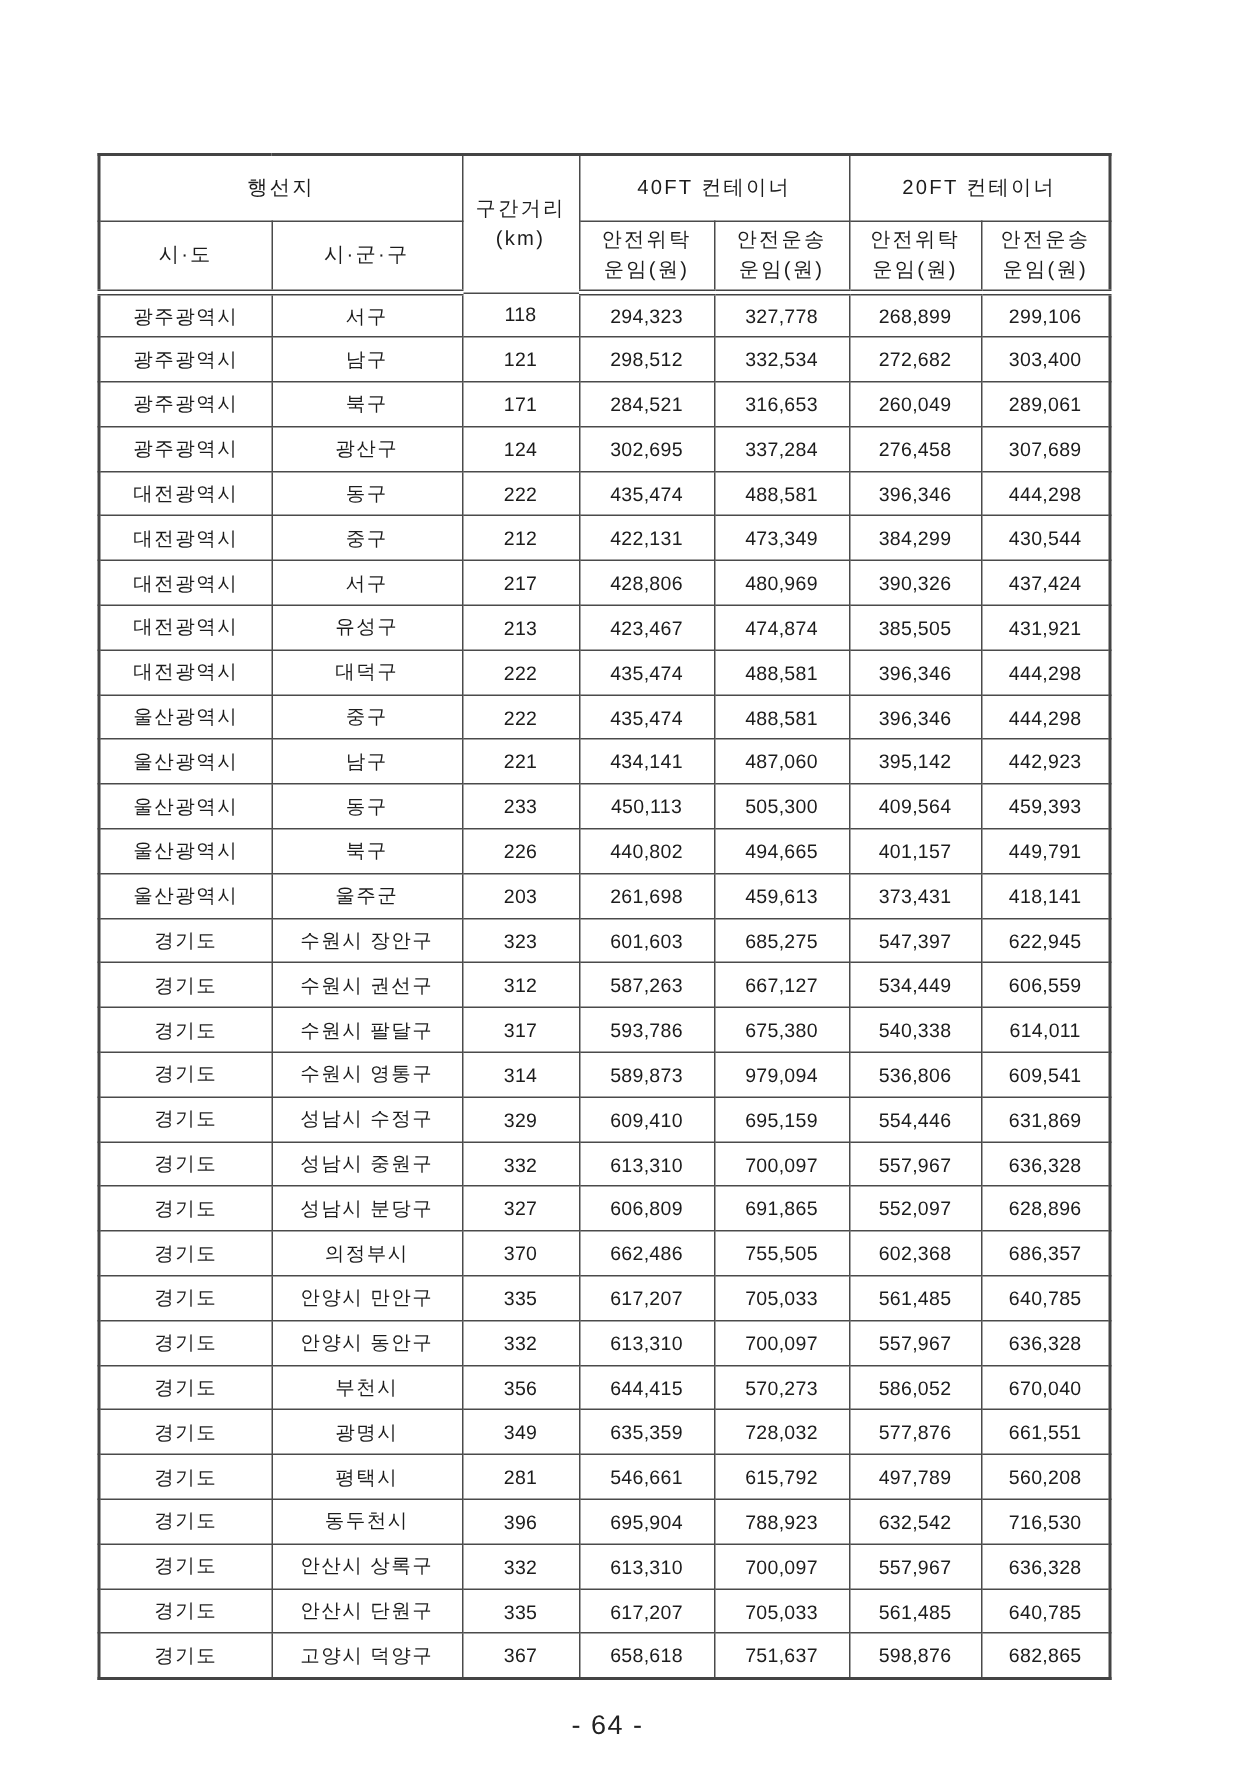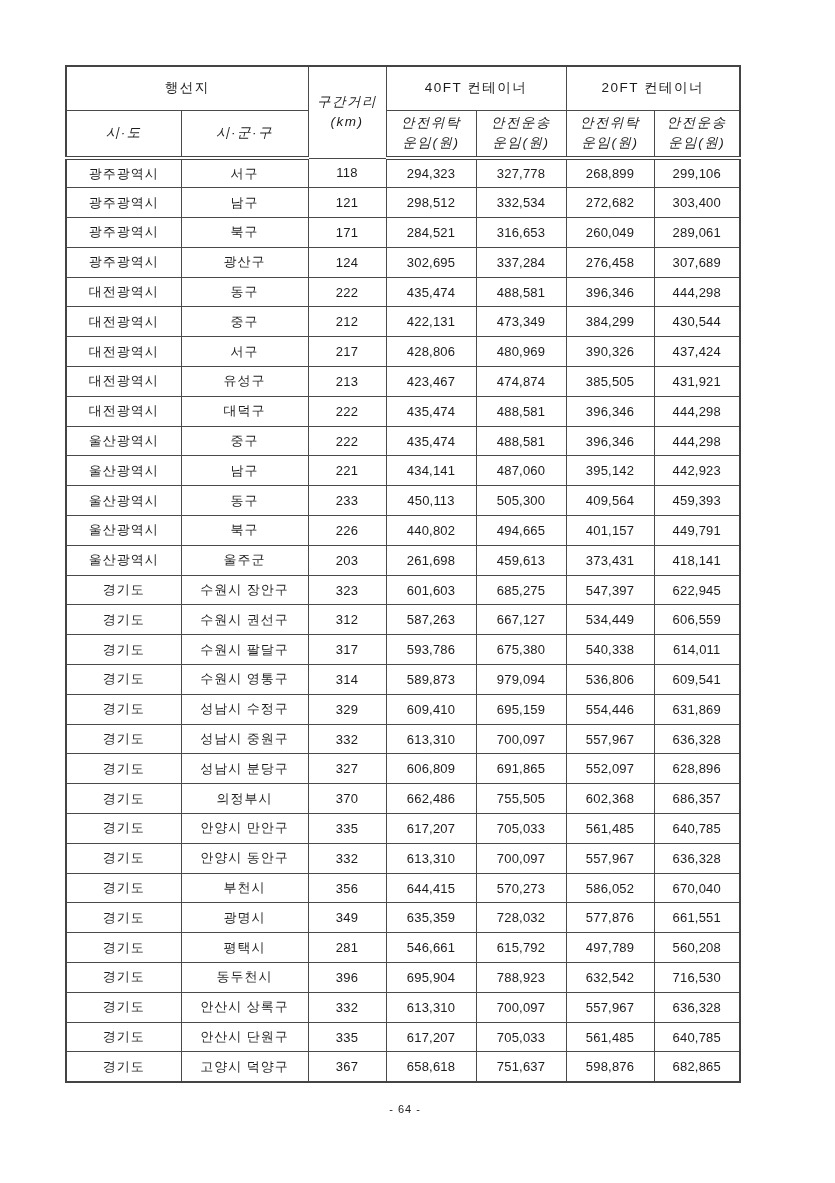--- a/index.html
+++ b/index.html
@@ -3,47 +3,47 @@
 <meta charset="utf-8">
 <style>
   * { margin:0; padding:0; box-sizing:border-box; }
   html,body { width:835px; height:1183px; }
   body {
     background:#ffffff;
     font-family:"Liberation Sans","DejaVu Sans",sans-serif;
     color:#1c1c1c;
     position:relative;
   }
-  .page { position:absolute; inset:0; background:#ffffff; }
+  .page { position:absolute; inset:0; background:#ffffff;margin-top:37px; }
   table.rate-table {
     position:absolute; left:65px; top:65px; width:674px;
     border-collapse:collapse; table-layout:fixed;
     border:2px solid #444444;
   }
   table.rate-table th, table.rate-table td {
     border:1px solid #4a4a4a;
     text-align:center; vertical-align:middle;
     font-weight:normal;
     overflow:hidden;
   }
   thead th {
     font-size:13.5px;
     letter-spacing:1.5px;
     line-height:1.5;
     white-space:pre-line;
   }
   tr.head-top th { height:44px; }
   tr.head-sub th { height:48px; }
-  tr.head-sub th, th.span-rows { border-bottom:4px double #444444;font-style:italic; }
+  tr.head-sub th, th.span-rows { border-bottom:4px double #444444; }
   tbody td { height:29.8px; font-size:13px; }
   tbody td.txt { letter-spacing:1px; }
   tbody td.num { letter-spacing:0.2px; }
   .footer {
     position:absolute; left:0; top:1103px; width:810px;
-    text-align:center; font-size:11px; letter-spacing:1px; color:#222;
+    text-align:center; font-size:18px; letter-spacing:1px; color:#222;
   }
 </style>
 </head>
 <body>
 
 <div class="page">
 
   <table class="rate-table">
     <colgroup>
       <col style="width:115px">

